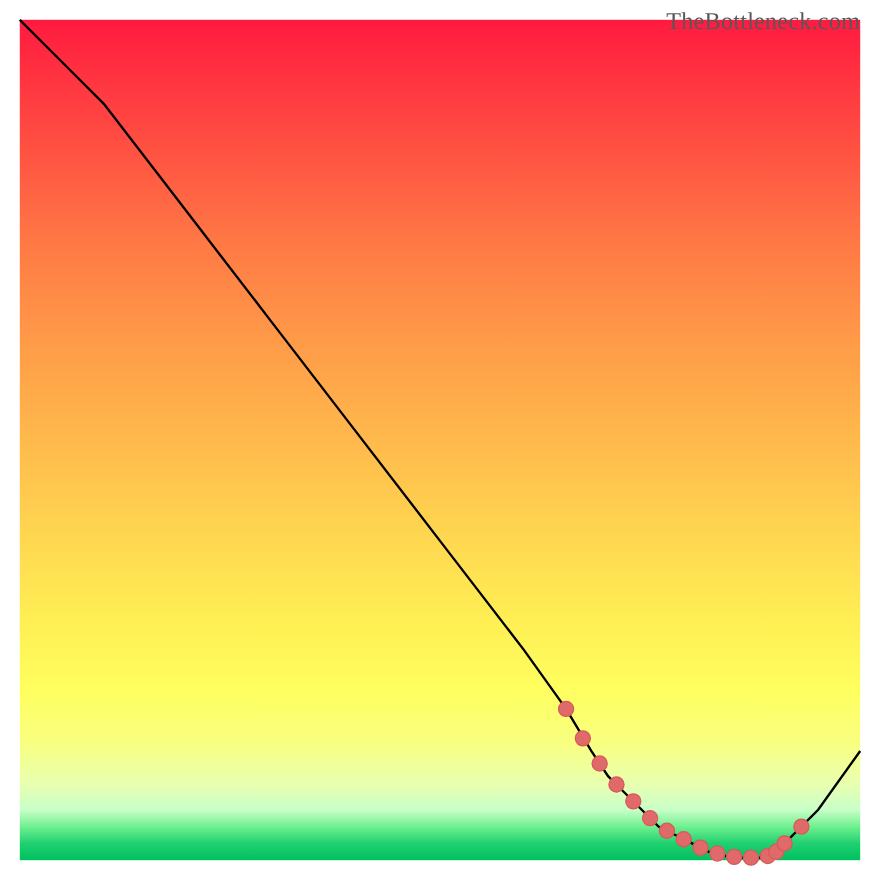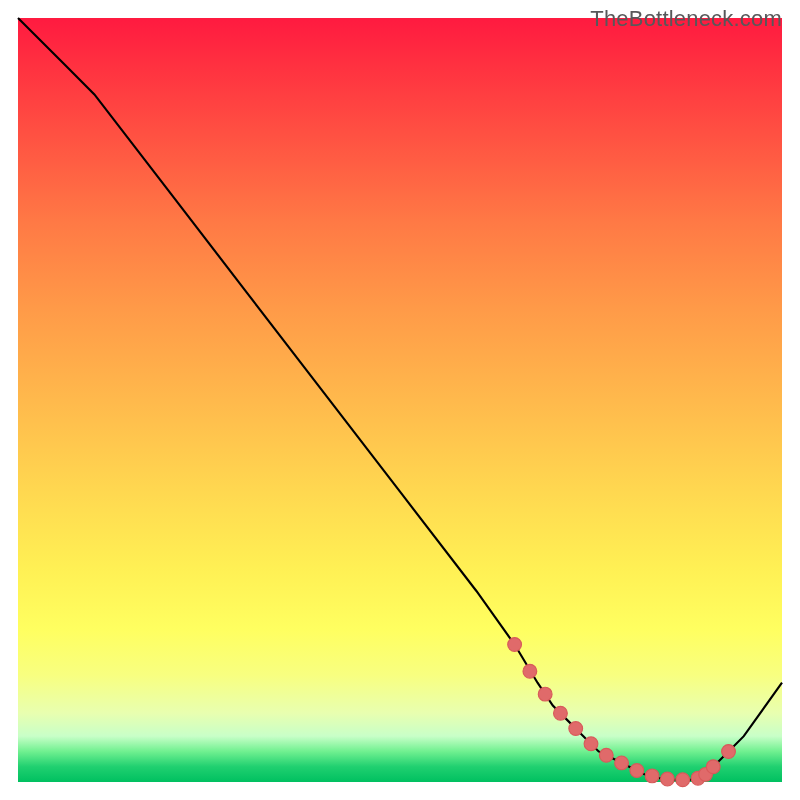--- a/index.html
+++ b/index.html
@@ -48,21 +48,21 @@
     position: absolute;
     inset: 0;
     width: 764px;
     height: 764px;
     overflow: visible;
   }
   .attribution {
     position: absolute;
     top: 6px;
     right: 18px;
-    font-family: Liberation Sans, sans-serif;
+    font-family: Liberation Serif, serif;
     font-size: 22px;
     color: #58585a;
     letter-spacing: 0.2px;
   }
 </style>
 </head>
 <body>
 
 <div class="stage">
   <div class="plot">

